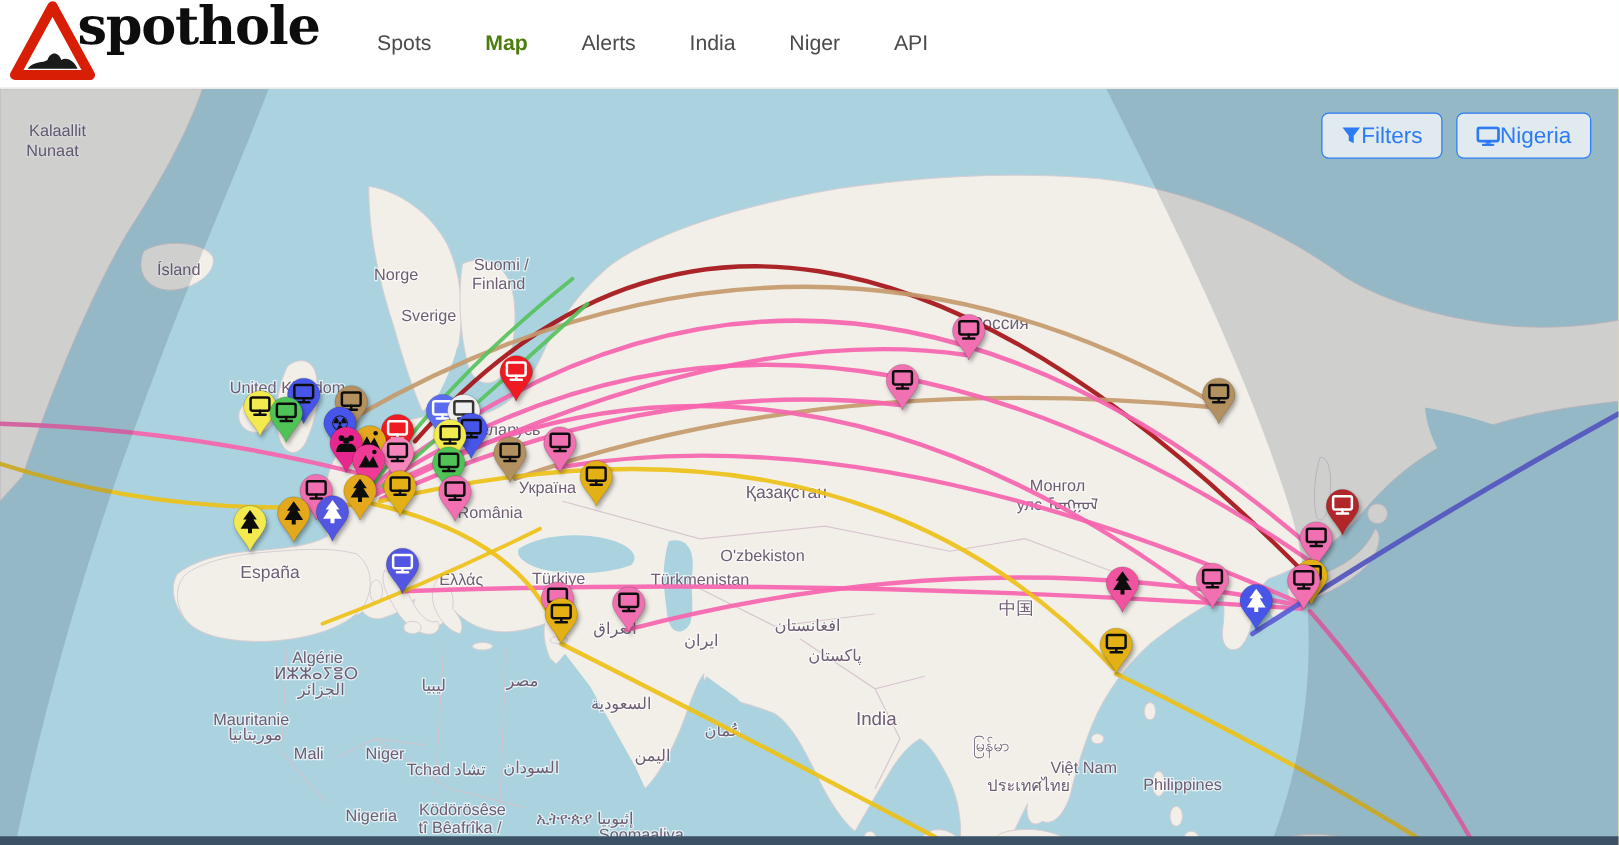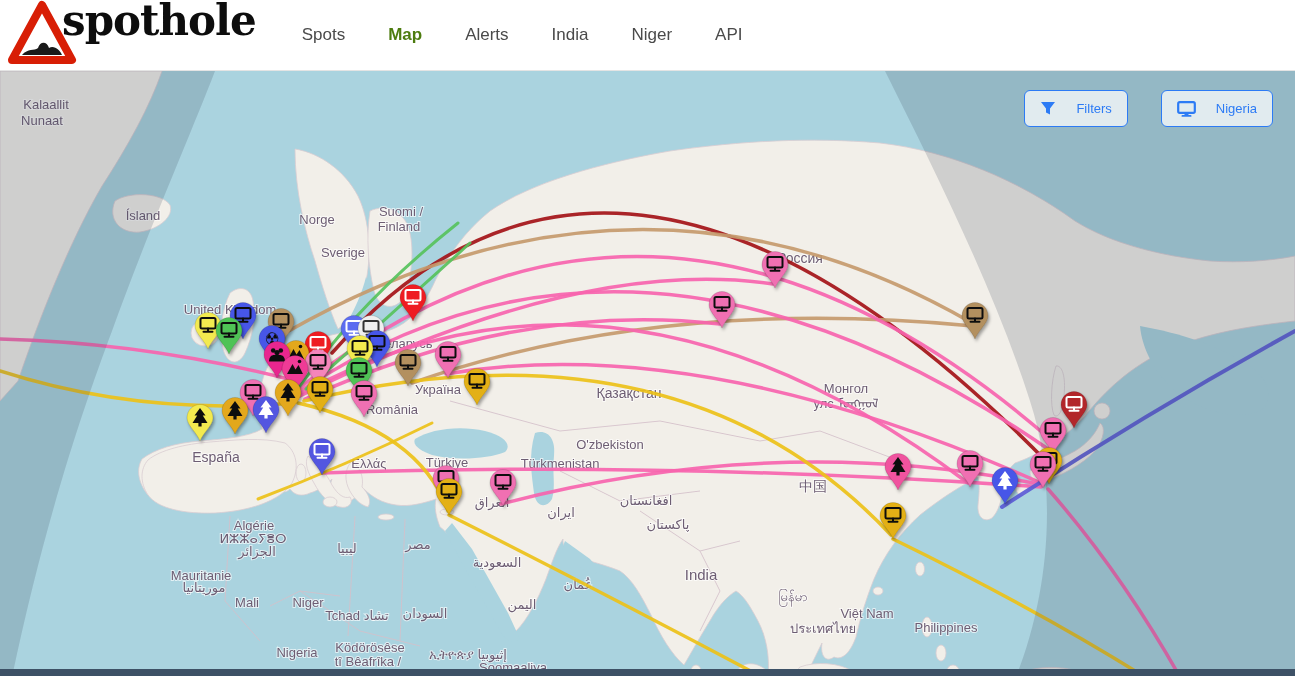--- a/index.html
+++ b/index.html
@@ -11,23 +11,23 @@
   #logo svg{display:block;}
   #logo-text{font-family:"DejaVu Serif","Liberation Serif",serif;font-weight:bold;
     font-size:42px;color:#0d0d0d;letter-spacing:-1px;margin-left:-16px;line-height:1;}
   #nav{display:flex;align-items:center;margin-left:46px;gap:43px;}
   .nav-item{font-size:17px;color:#4a4a4a;cursor:pointer;}
   .nav-item.active{font-weight:bold;color:#4d7c0f;}
   
   #map{position:relative;height:606px;background:#fde047;overflow:hidden;}
   #map-svg{position:absolute;left:0;top:0;}
   #map-buttons{position:absolute;top:19px;right:22px;display:flex;gap:11px;z-index:5;}
-  .map-btn{display:flex;align-items:center;gap:20px;height:35px;padding:0 15px;
+  .map-btn{display:flex;align-items:center;gap:0;height:35px;padding:0 15px;
     background:rgba(255,255,255,0.72);border:1px solid #2c7bf5;border-radius:6px;
-    color:#2c7bf5;font-size:13px;cursor:pointer;margin-left:22px;}
+    color:#2c7bf5;font-size:18px;cursor:pointer;}
   .map-btn svg{display:block;}
   
   #footer-bar{position:absolute;left:0;bottom:0;width:100%;height:8px;background:#3d5166;z-index:6;}
   text.maplabel{font-family:"Liberation Sans","DejaVu Sans",sans-serif;
     paint-order:stroke;stroke:rgba(255,255,255,0.65);stroke-width:2px;}
 </style>
 </head>
 <body>
 
 <div id="header">

